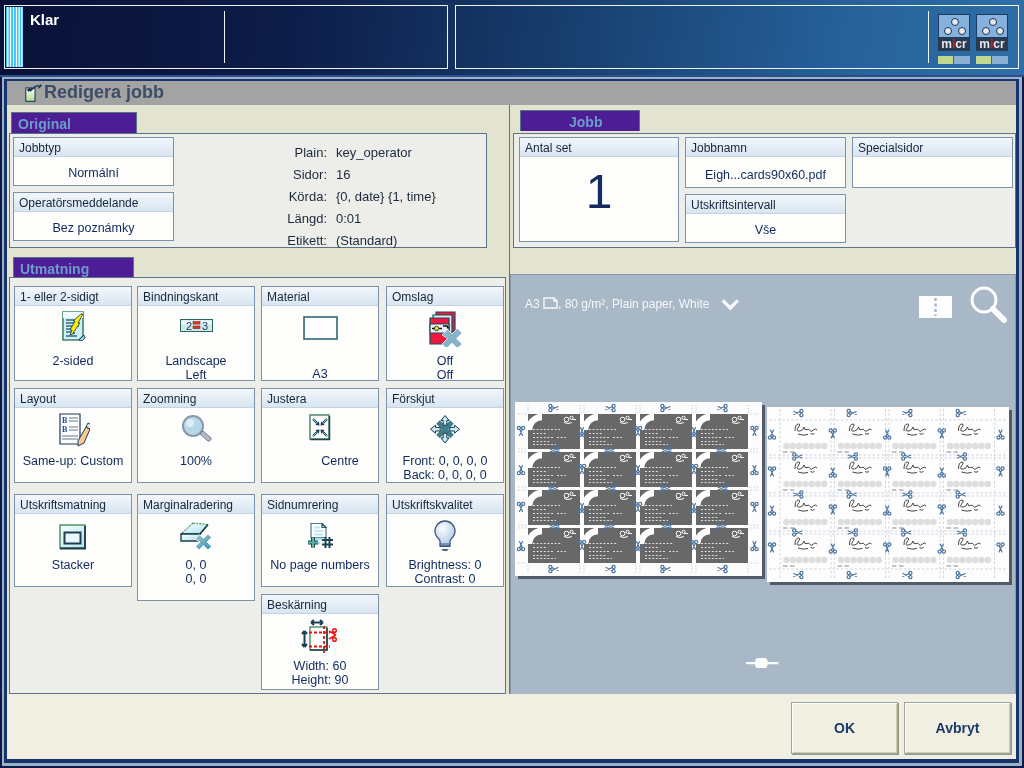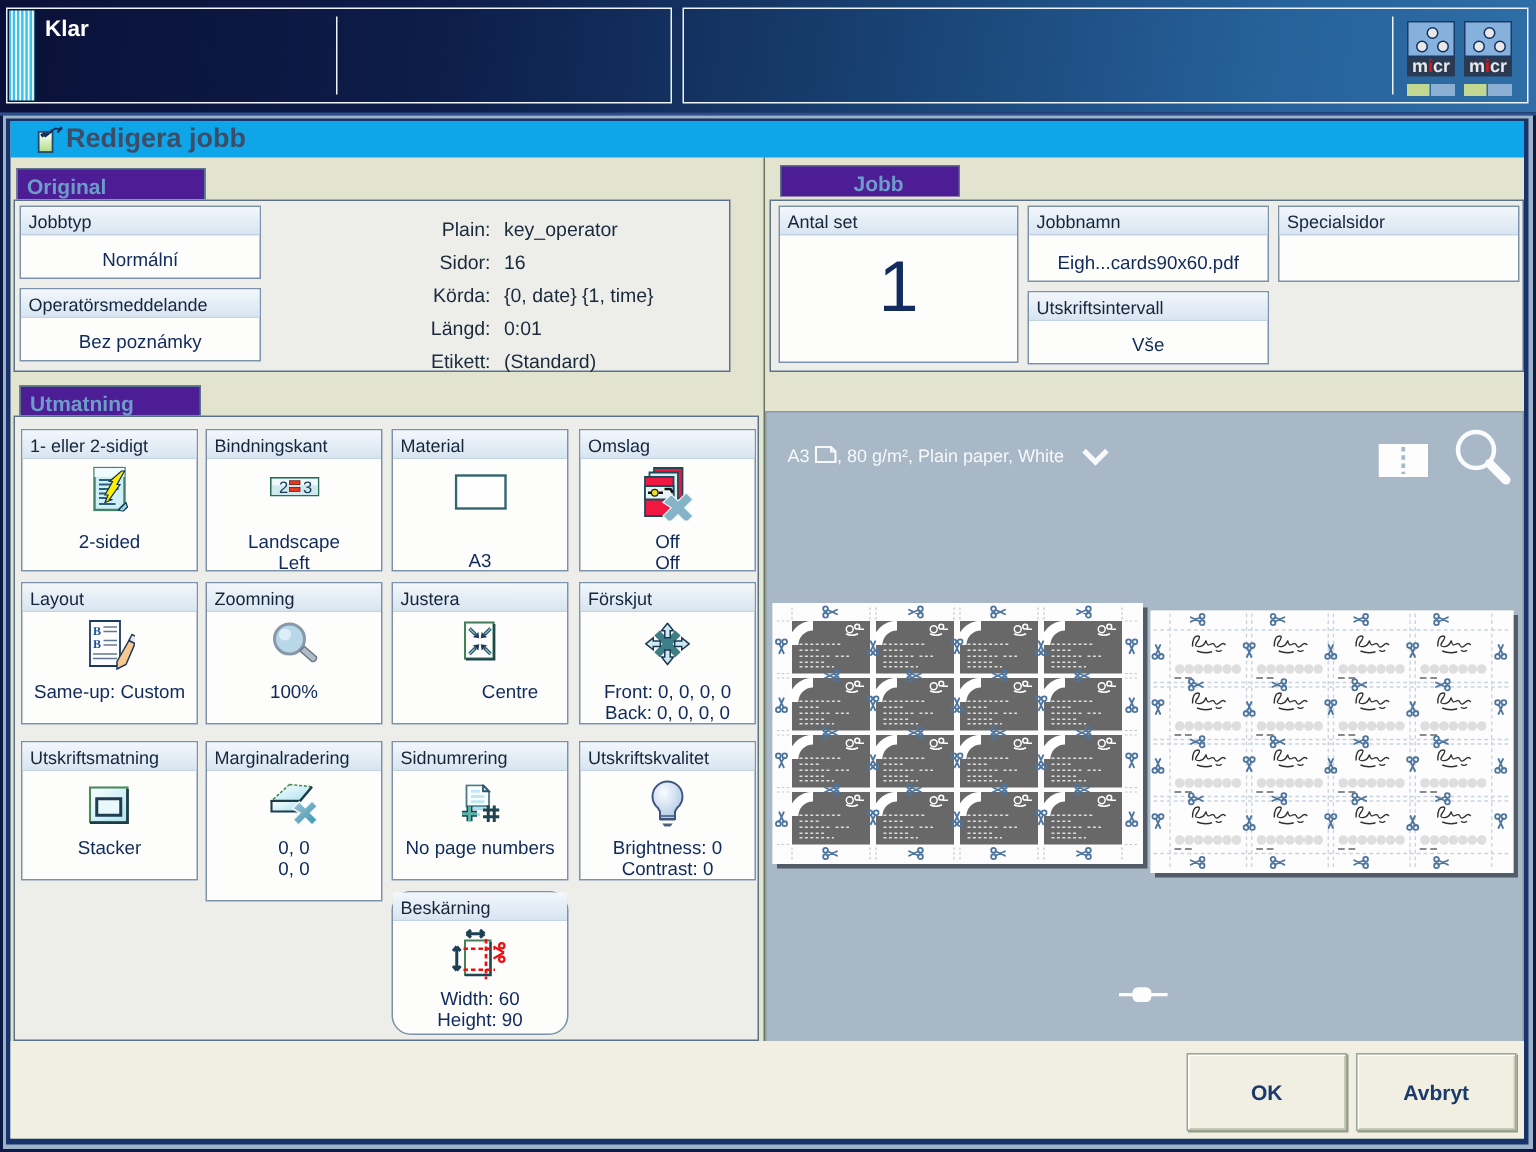--- a/index.html
+++ b/index.html
@@ -24,21 +24,21 @@
 .micr .bot i{font-style:normal;color:#ee1111;}
 .dot{position:absolute;width:6px;height:6px;border-radius:50%;background:#e8e8e8;border:1px solid #12305e;}
 .bars{position:absolute;top:50px;width:32px;height:8px;}
 .bars .g{position:absolute;left:0;top:0;width:15px;height:8px;background:#c2d890;}
 .bars .b{position:absolute;left:16px;top:0;width:16px;height:8px;background:#8cb0d4;}
 
 #winframe{left:0;top:75px;width:1024px;height:693px;background:#0c1a45;}
 #winframe .f1{position:absolute;left:2px;top:2px;right:2px;bottom:2px;background:#9db2c6;}
 #winframe .f2{position:absolute;left:4px;top:4px;right:5px;bottom:5px;background:#16336b;}
 #win{position:absolute;left:7px;top:81px;width:1009px;height:678px;background:#e3e4d0;}
-#titlebar{left:0;top:0;width:1009px;height:24px;background:#0ea5e9;}
+#titlebar{left:0;top:0;width:1009px;height:24px;background:#a3a3a3;}
 #titletxt{left:37px;top:1px;font-size:18px;font-weight:bold;color:#3d4d68;}
 
 .tab{position:absolute;height:21px;background:#4c1d95;border:1px solid #5a7389;border-bottom:none;
  box-sizing:border-box;font-size:14px;font-weight:bold;color:#6d9cc9;padding:3px 0 0 6px;}
 .panel{position:absolute;background:#ededea;border:1px solid #5a7389;box-sizing:border-box;}
 
 .btn{position:absolute;background:#fdfdfb;border:1px solid #7c92aa;box-sizing:border-box;}
 .btn .hd{position:absolute;left:0;top:0;right:0;height:19px;
  background:linear-gradient(180deg,#f2f7fb,#d8e5f1);border-bottom:1px solid #c4d4e4;
  font-size:12px;color:#15253c;padding:3px 0 0 5px;box-sizing:border-box;font-weight:normal;}
@@ -344,21 +344,21 @@
               <stop offset="1" stop-color="#a9c4e2"></stop>
             </radialGradient>
           </defs>
       <path d="M11 1 a10 10 0 0 1 10 10 a10 10 0 0 1 -3.5 7.5 l-1.5 2.5 v5 h-10 v-5 l-1.5 -2.5 a10 10 0 0 1 -3.5 -7.5 a10 10 0 0 1 10 -10 z" fill="url(#bulbg)" stroke="#3c557c" stroke-width="1.3"></path>
       <path d="M6 24 h10 M6 26.5 h10" stroke="#3c557c" stroke-width="1.1"></path>
       <path d="M7.5 29 h7 l-1.5 2 h-4 z" fill="#47617e"></path>
     </svg></div>
     <div class="vv" style="top:64px;">Brightness: 0<br>Contrast: 0</div>
   </div>
 
-  <div class="ub" style="left:254px;top:513px;height:96px;border-radius:13px;">
+  <div class="ub" style="left:254px;top:513px;height:96px;">
     <div class="hd">Beskärning</div>
     <div class="ii" style="top:24px;"><svg width="38" height="34" viewBox="0 0 38 34">
       <path d="M10 3.5 h12 M10 3.5 l3 -2.5 M10 3.5 l3 2.5 M22 3.5 l-3 -2.5 M22 3.5 l-3 2.5" stroke="#1e4055" stroke-width="2" fill="none"></path>
       <path d="M3.5 12 v16 M3.5 12 l-2.5 3 M3.5 12 l2.5 3 M3.5 28 l-2.5 -3 M3.5 28 l2.5 -3" stroke="#1e4055" stroke-width="2" fill="none"></path>
       <rect x="9" y="8" width="17" height="23" fill="url(#cyg)" stroke="#44805c" stroke-width="1.3"></rect>
       <path d="M26 9 v22 h-17" fill="none" stroke="#1e4450" stroke-width="1.6"></path>
       <g stroke="#ee1010" stroke-width="1.8" stroke-dasharray="3 2">
         <path d="M8 13.5 h21"></path>
             <path d="M8 27.5 h21"></path>
             <path d="M23 7 v27"></path>

